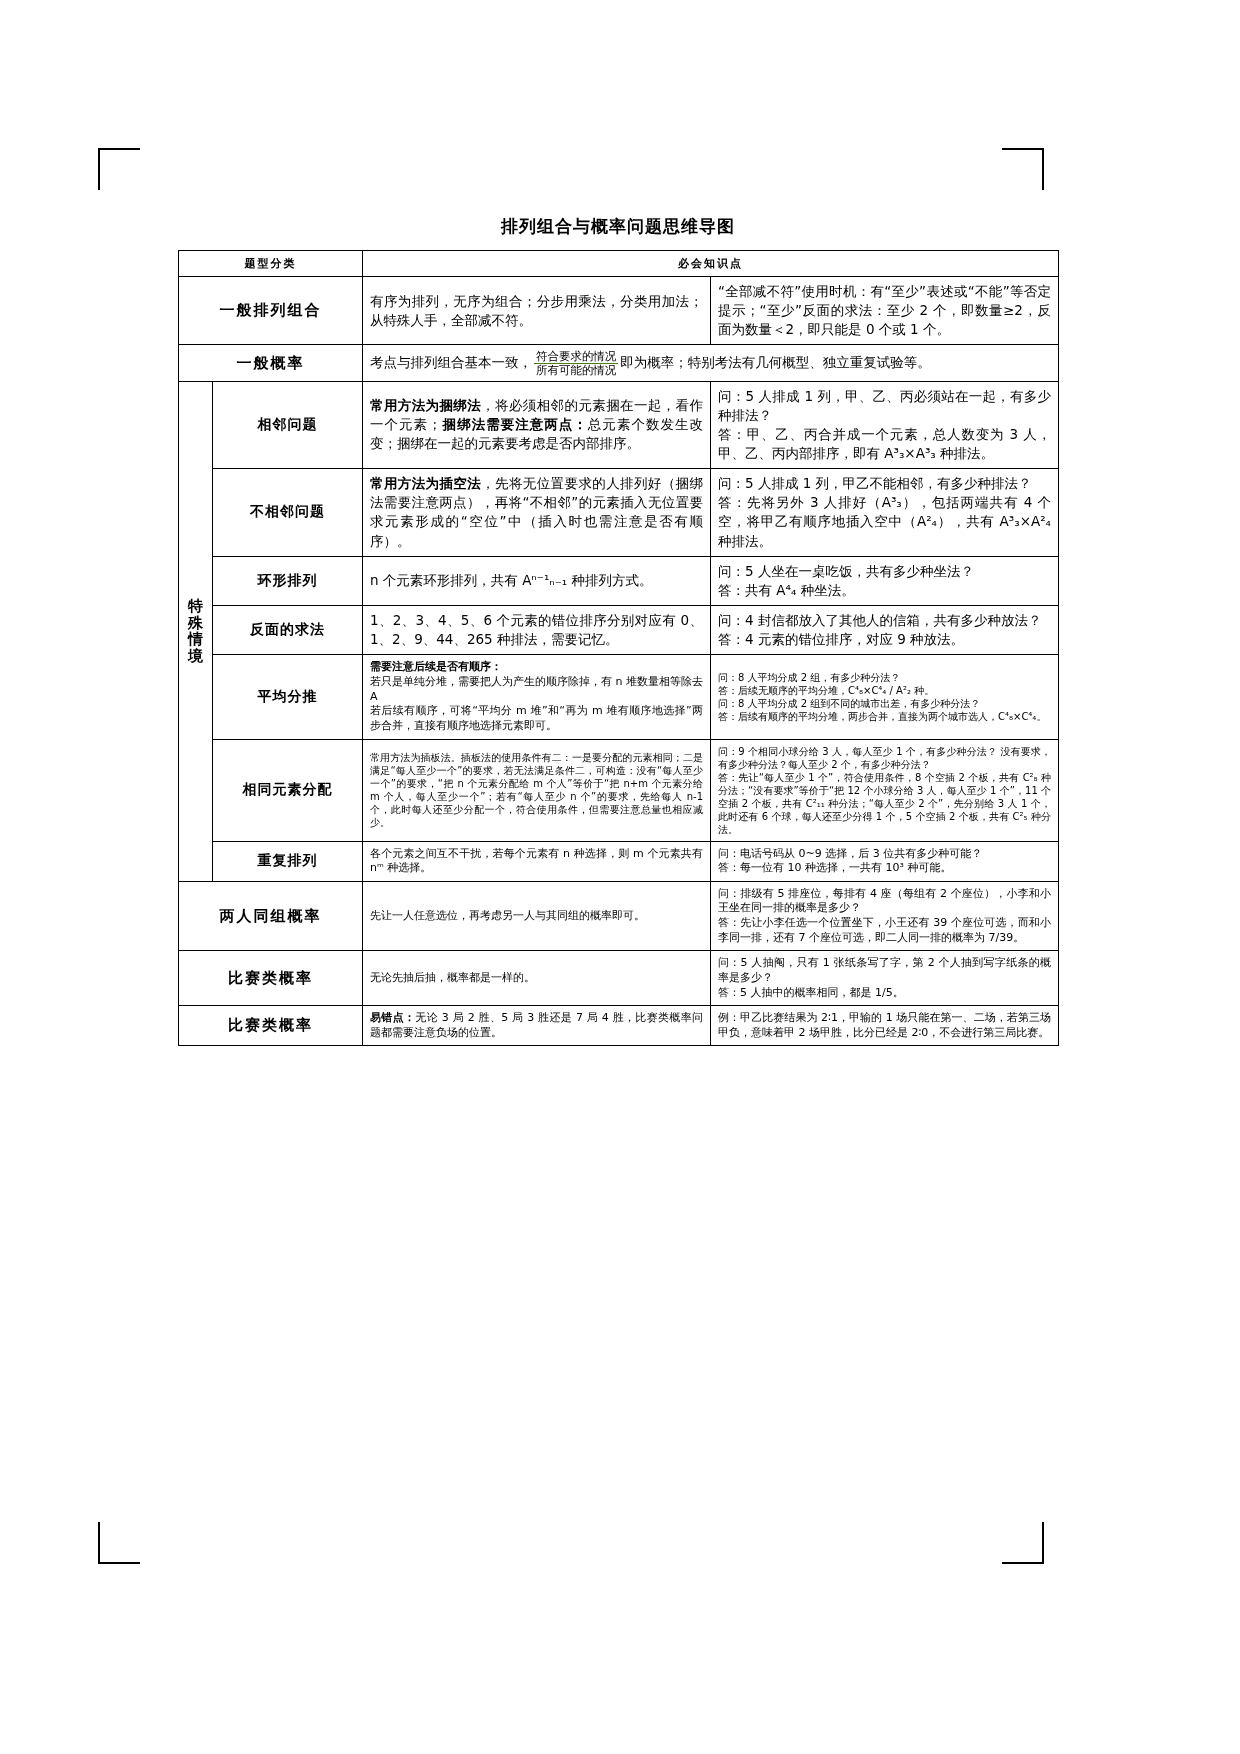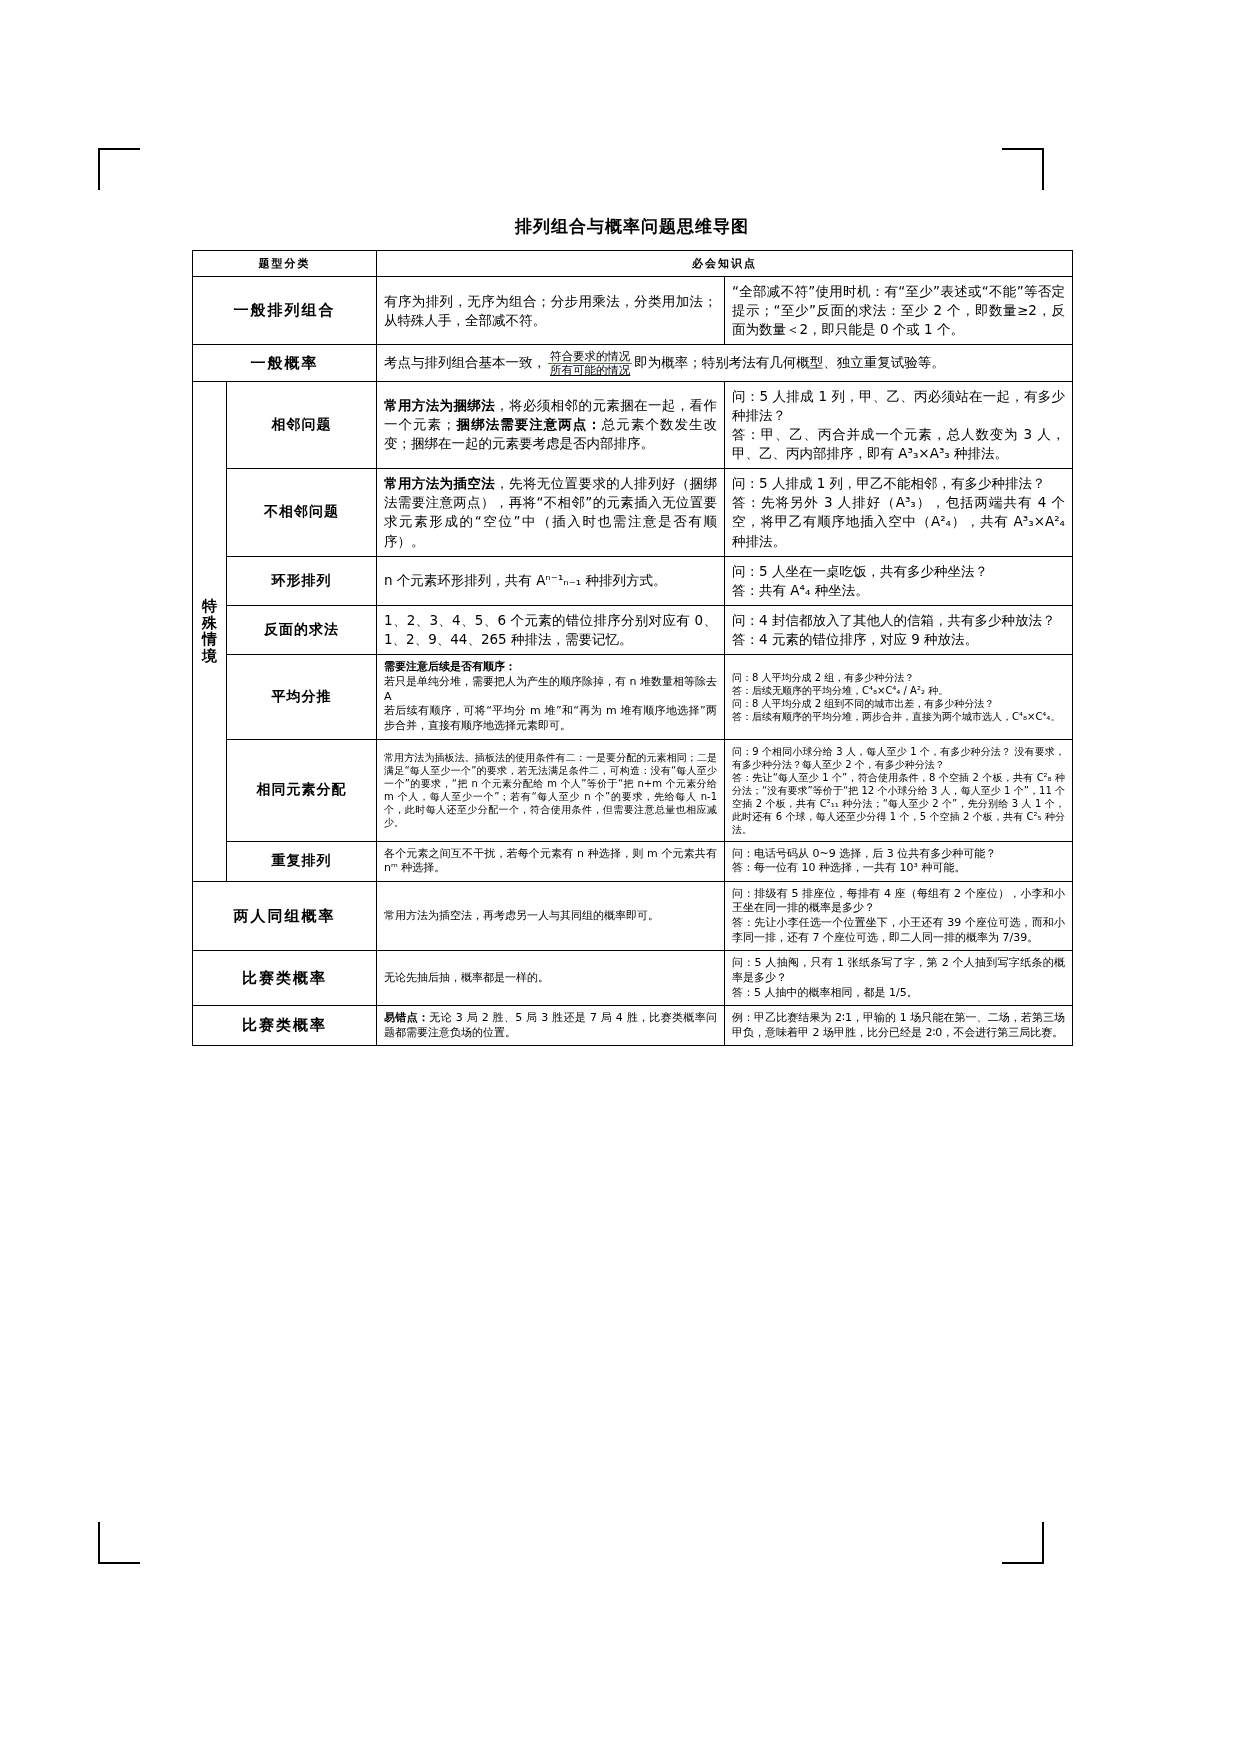--- a/index.html
+++ b/index.html
@@ -24,21 +24,21 @@
     width: 40px;
     height: 40px;
   }
   .crop.tl { left: 98px;  top: 148px;  border-left-width: 2px; border-top-width: 2px; }
   .crop.tr { left: 1002px; top: 148px; border-right-width: 2px; border-top-width: 2px; }
   .crop.bl { left: 98px;  top: 1522px; border-left-width: 2px; border-bottom-width: 2px; }
   .crop.br { left: 1002px; top: 1522px; border-right-width: 2px; border-bottom-width: 2px; }
 
   .page {
     position: absolute;
-    left: 192px;
+    left: 178px;
     top: 215px;
     width: 880px;
   }
 
   .doc-title {
     text-align: center;
     font-size: 17px;
     font-weight: bold;
     letter-spacing: 1px;
     margin-bottom: 12px;
@@ -94,21 +94,21 @@
   .bold { font-weight: bold; }
   .frac {
     display: inline-block;
     vertical-align: -0.55em;
     text-align: center;
     font-size: 0.85em;
     line-height: 1.05;
     margin: 0 2px;
   }
   .frac .num { display: block; border-bottom: 1px solid #4d7c0f; padding: 0 2px; }
-  .frac .den { display: block; padding: 0 2px; text-decoration: underline; }
+  .frac .den { display: block; padding: 0 2px; }
 </style>
 </head>
 <body>
 
 <div class="crop tl"></div>
 <div class="crop tr"></div>
 <div class="crop bl"></div>
 <div class="crop br"></div>
 
 <div class="page">
@@ -208,21 +208,21 @@
   <table class="main" style="margin-top:-1.5px">
     <colgroup>
       <col style="width:184px">
       <col style="width:348px">
       <col style="width:348px">
     </colgroup>
 
     <tbody>
         <tr>
       <td class="cat">两人同组概率</td>
-      <td class="body-text tiny">常用方法为插空法，再考虑另一人与其同组的概率即可。</td>
+      <td class="body-text tiny">先让一人任意选位，再考虑另一人与其同组的概率即可。</td>
       <td class="body-text tiny" style="white-space:pre-line">问：排级有 5 排座位，每排有 4 座（每组有 2 个座位），小李和小王坐在同一排的概率是多少？
 答：先让小李任选一个位置坐下，小王还有 39 个座位可选，而和小李同一排，还有 7 个座位可选，即二人同一排的概率为 7/39。</td>
     </tr>
 
     <tr>
       <td class="cat">比赛类概率</td>
       <td class="body-text tiny">无论先抽后抽，概率都是一样的。</td>
       <td class="body-text tiny" style="white-space:pre-line">问：5 人抽阄，只有 1 张纸条写了字，第 2 个人抽到写字纸条的概率是多少？
 答：5 人抽中的概率相同，都是 1/5。</td>
     </tr>

